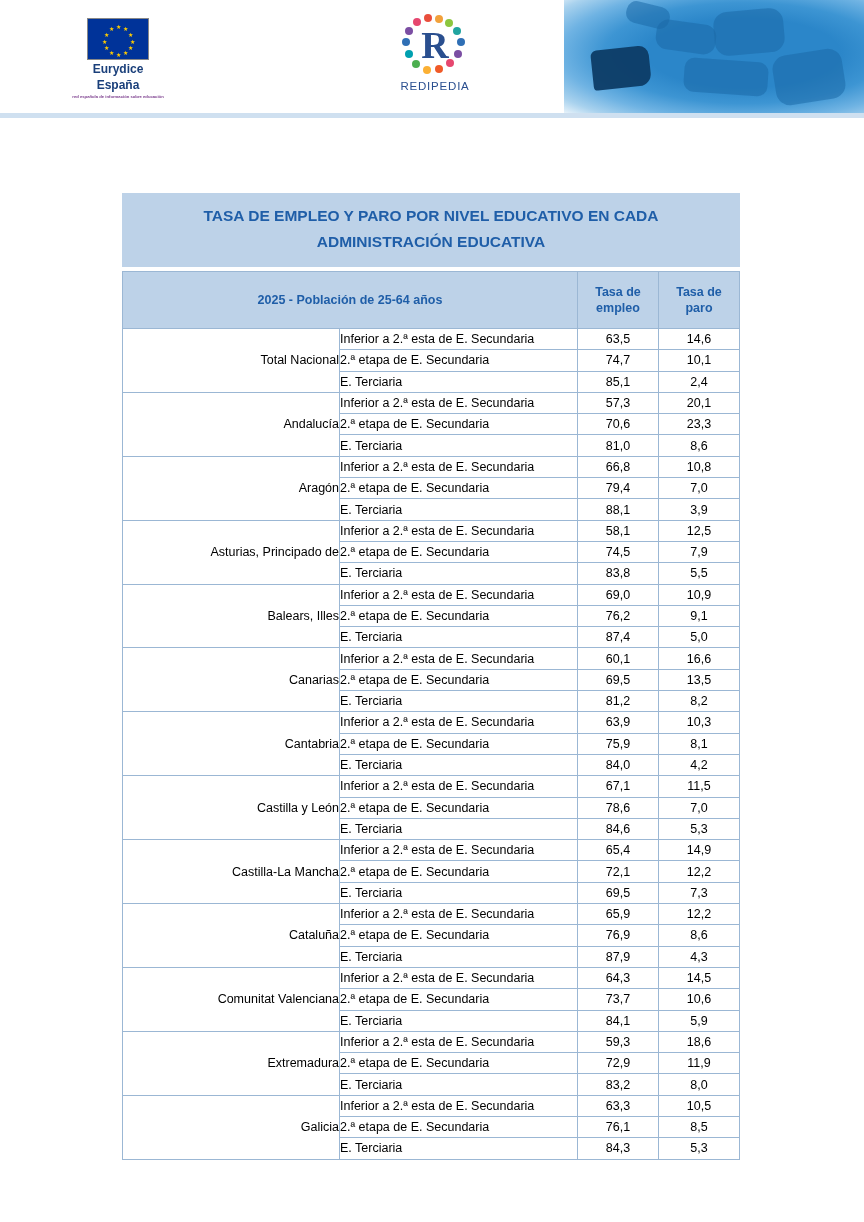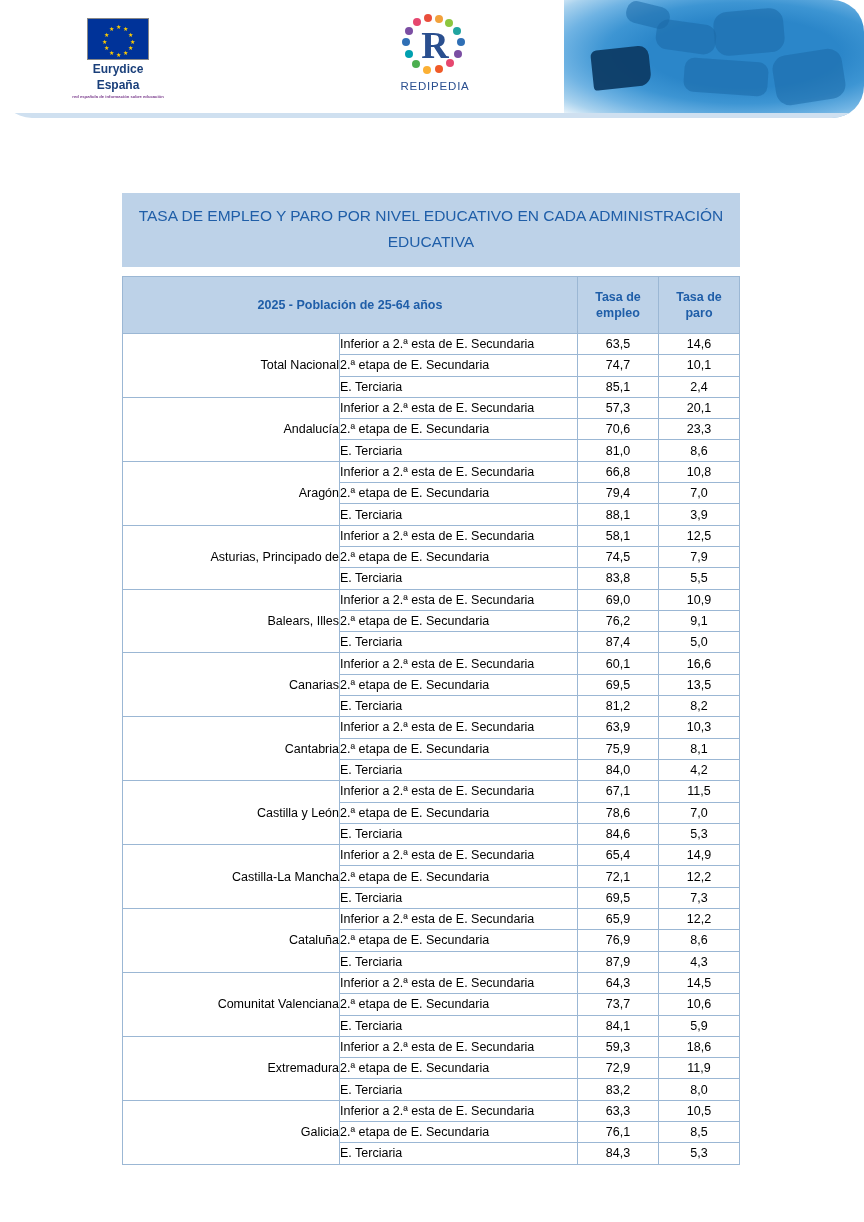--- a/index.html
+++ b/index.html
@@ -16,21 +16,20 @@
     overflow: hidden;
   }
 
   
   .header-band {
     position: relative;
     width: 864px;
     height: 118px;
     background: #ffffff;
     overflow: hidden;
-    border-radius: 32px;
   }
   .header-map {
     position: absolute;
     right: 0;
     top: 0;
     width: 300px;
     height: 118px;
     background: radial-gradient(ellipse at 60% 45%, #2b86c9 0%, #2b86c9 38%, #3d95d3 55%, #6fb3e3 72%, #a9d2ee 86%, #ffffff 100%);
   }
   .header-map .landmass {
@@ -157,30 +156,30 @@
     left: 0;
     top: 118px;
     width: 864px;
   }
   .title-box {
     margin: 75px 0 0 122px;
     width: 618px;
     background: #bdd2e8;
     color: #1f5ea8;
     font-size: 15.5px;
-    font-weight: normal;
+    font-weight: bold;
     text-align: center;
     line-height: 26px;
     padding: 10px 12px 12px 12px;
     box-sizing: border-box;
   }
 
   
   table.data-table {
-    margin: 9px 0 0 122px;
+    margin: 4px 0 0 122px;
     width: 618px;
     border-collapse: collapse;
     font-size: 12.5px;
   }
   table.data-table th,
   table.data-table td {
     border: 1px solid #9bb7d4;
     padding: 0;
   }
   thead th.head-period {

